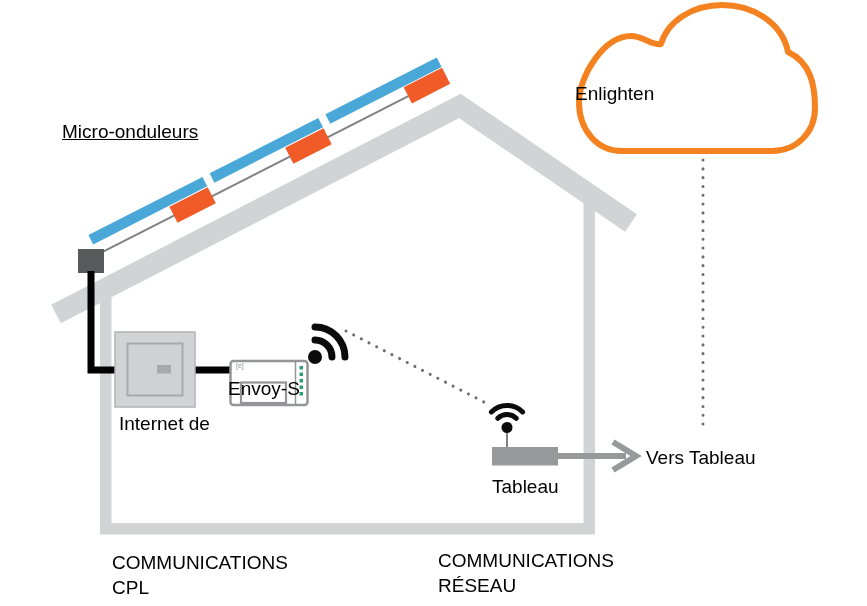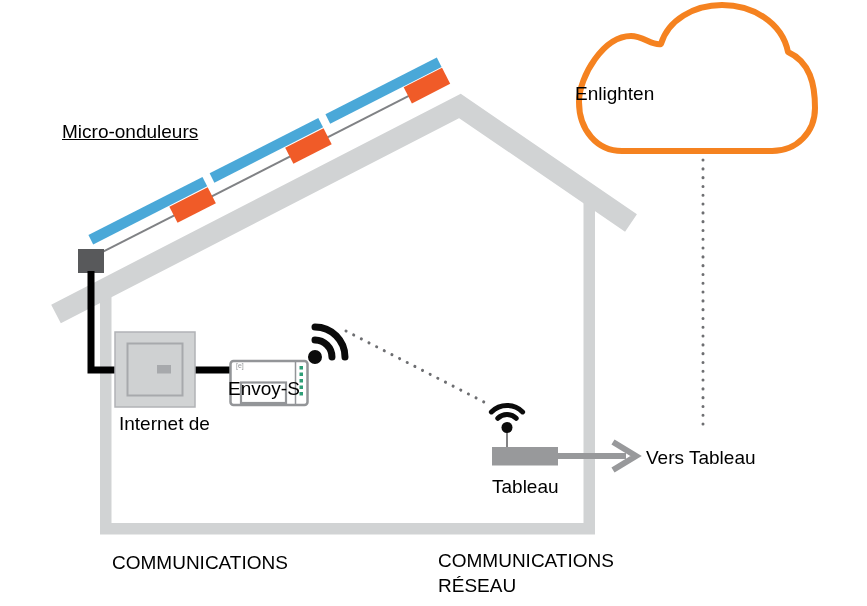--- a/index.html
+++ b/index.html
@@ -101,20 +101,21 @@
   <div class="lbl" style="left:119px;top:411px;">
     <div>Internet de</div>
   </div>
 
   <div class="lbl" style="left:492px;top:474px;">Tableau</div>
 
   <div class="lbl" style="left:646px;top:445px;">Vers Tableau</div>
 
   <div class="lbl" style="left:112px;top:550px;">
     <div>COMMUNICATIONS</div>
+    <div>CPL</div>
   </div>
 
   <div class="lbl" style="left:438px;top:548px;">
     <div>COMMUNICATIONS</div>
     <div>RÉSEAU</div>
   </div>
 
 </div>
 
 </body></html>

